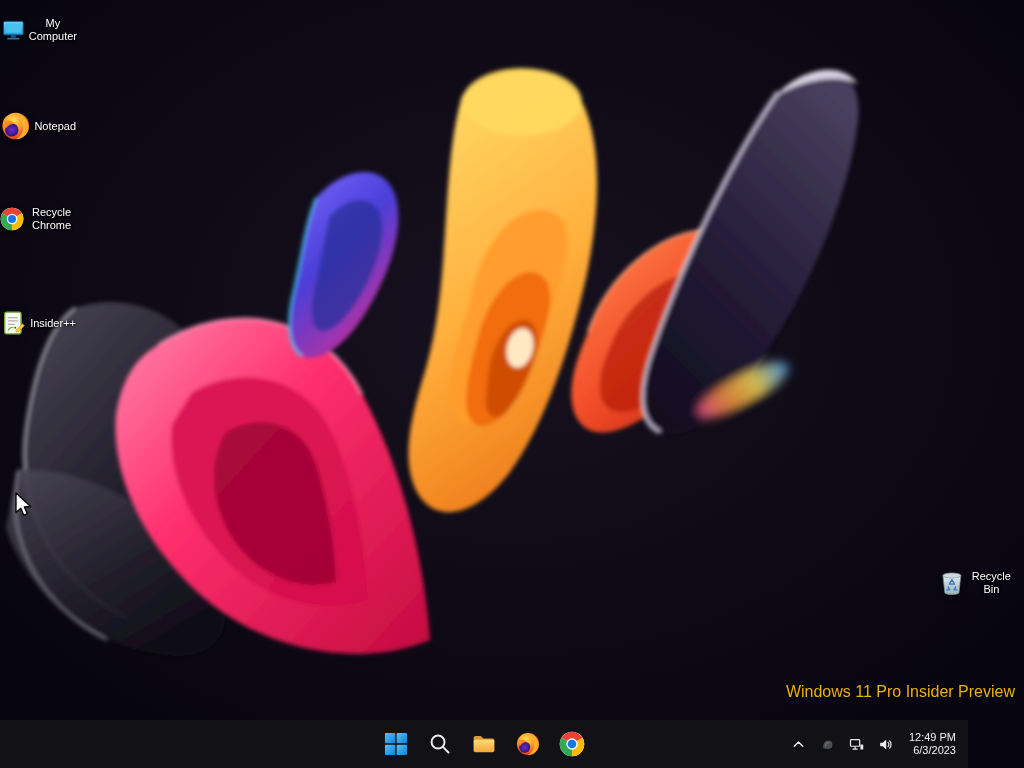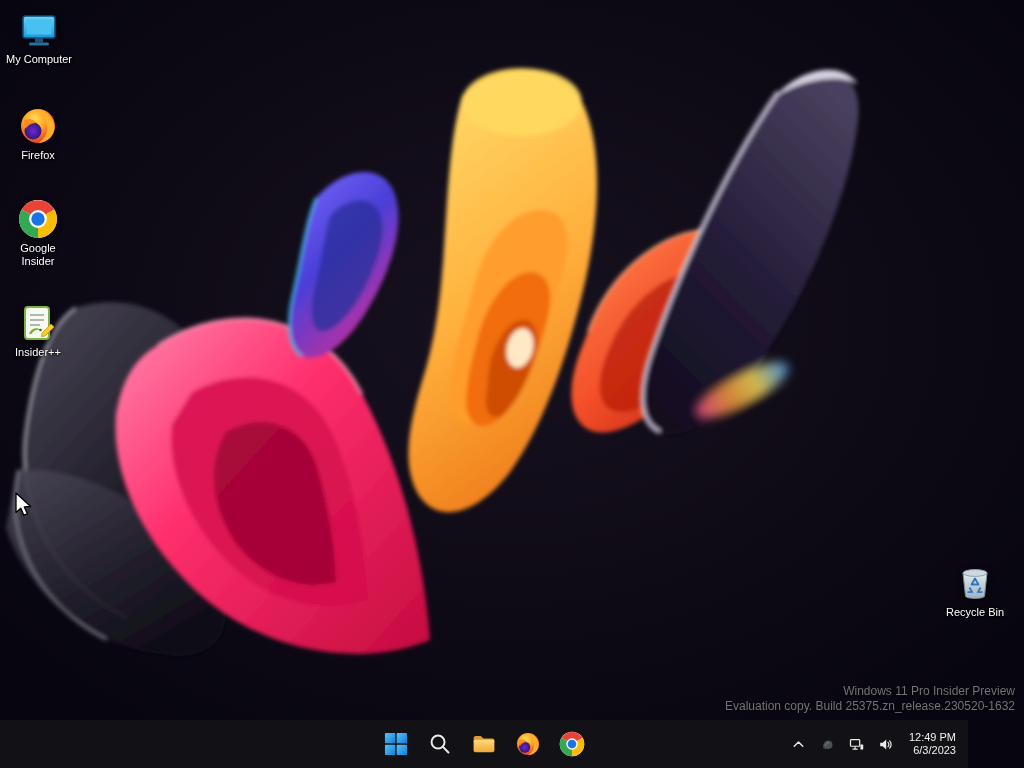--- a/index.html
+++ b/index.html
@@ -1,22 +1,22 @@
 <!DOCTYPE html>
 <html><head>
 <meta charset="utf-8">
 <style>
   *{margin:0;padding:0;box-sizing:border-box}
   html,body{width:1024px;height:768px;overflow:hidden}
   body{position:relative;background:#06040c;font-family:"Liberation Sans",sans-serif}
   #wallpaper{position:absolute;left:0;top:0;width:1024px;height:768px;display:block}
-  .dicon{position:absolute;width:76px;display:flex;flex-direction:column;align-items:center;gap:3px;cursor:default;user-select:none}
+  .dicon{position:absolute;width:76px;display:flex;align-items:center;gap:3px;cursor:default;user-select:none}
   .dicon .ic{width:40px;height:40px;filter:drop-shadow(0 2px 3px rgba(0,0,0,.55))}
   .dlabel{color:#fff;font-size:11px;line-height:13px;text-align:center;text-shadow:0 1px 3px rgba(0,0,0,.95),0 0 2px rgba(0,0,0,.8)}
-  #watermark{position:absolute;right:9px;top:684px;text-align:right;color:#737373;font-size:12px;line-height:15px;text-shadow:0 1px 2px rgba(0,0,0,.6)}
+  #watermark{position:absolute;right:9px;top:684px;color:#eab308;font-size:16px;line-height:15px;text-shadow:0 1px 2px rgba(0,0,0,.6)}
   #cursor{position:absolute;left:14px;top:492px;width:22px;height:27px;z-index:50}
   #taskbar{position:absolute;left:0;top:720px;width:968px;height:48px;background:#121216;z-index:40}
   .tb-center{position:absolute;left:50%;top:0;transform:translateX(-50%);height:48px;display:flex;align-items:center;gap:4px}
   .tbtn{width:40px;height:40px;border:none;background:transparent;border-radius:5px;display:flex;align-items:center;justify-content:center;cursor:pointer}
   .tbtn .ti{width:26px;height:26px}
   .tb-tray{position:absolute;right:4px;top:0;height:48px;display:flex;align-items:center;gap:1px}
   .traybtn{border:none;background:transparent;border-radius:5px;height:40px;min-width:28px;display:flex;align-items:center;justify-content:center;cursor:pointer;padding:0 4px}
   .tri{width:17px;height:17px}
   .clock{flex-direction:column;align-items:flex-end;color:#f2f2f2;font-size:11px;line-height:13.5px;padding:0 8px}
 </style>
@@ -228,44 +228,43 @@
   <div class="dicon" style="left:1px;top:10px">
     <svg class="ic">
         <use href="#icon-computer"></use>
       </svg>
     <div class="dlabel">My Computer</div>
   </div>
   <div class="dicon" style="left:0px;top:106px">
     <svg class="ic">
         <use href="#icon-firefox"></use>
       </svg>
-    <div class="dlabel">Firefox</div>
+    <div class="dlabel">Notepad</div>
   </div>
   <div class="dicon" style="left:0px;top:199px">
     <svg class="ic">
         <use href="#icon-chrome"></use>
       </svg>
-    <div class="dlabel" style="max-width:52px">Google Insider</div>
+    <div class="dlabel" style="max-width:52px">Recycle Chrome</div>
   </div>
   <div class="dicon" style="left:0px;top:303px">
     <svg class="ic">
         <use href="#icon-notepadpp"></use>
       </svg>
     <div class="dlabel">Insider++</div>
   </div>
   <div class="dicon" style="left:937px;top:563px">
     <svg class="ic">
         <use href="#icon-recyclebin"></use>
       </svg>
     <div class="dlabel">Recycle Bin</div>
   </div>
 
   <div id="watermark">
     <div>Windows 11 Pro Insider Preview</div>
-    <div>Evaluation copy. Build 25375.zn_release.230520-1632</div>
   </div>
 
   <svg id="cursor" viewBox="0 0 22 27">
     <path d="M2,1 L2,20.5 L6.8,16.2 L9.8,23.3 L13.4,21.7 L10.3,14.9 L16.6,14.5 Z" fill="#ffffff" stroke="#000000" stroke-width="1.3" stroke-linejoin="round"></path>
   </svg>
 </div>
 
 <div id="taskbar">
   <div class="tb-center">
     <button class="tbtn">

